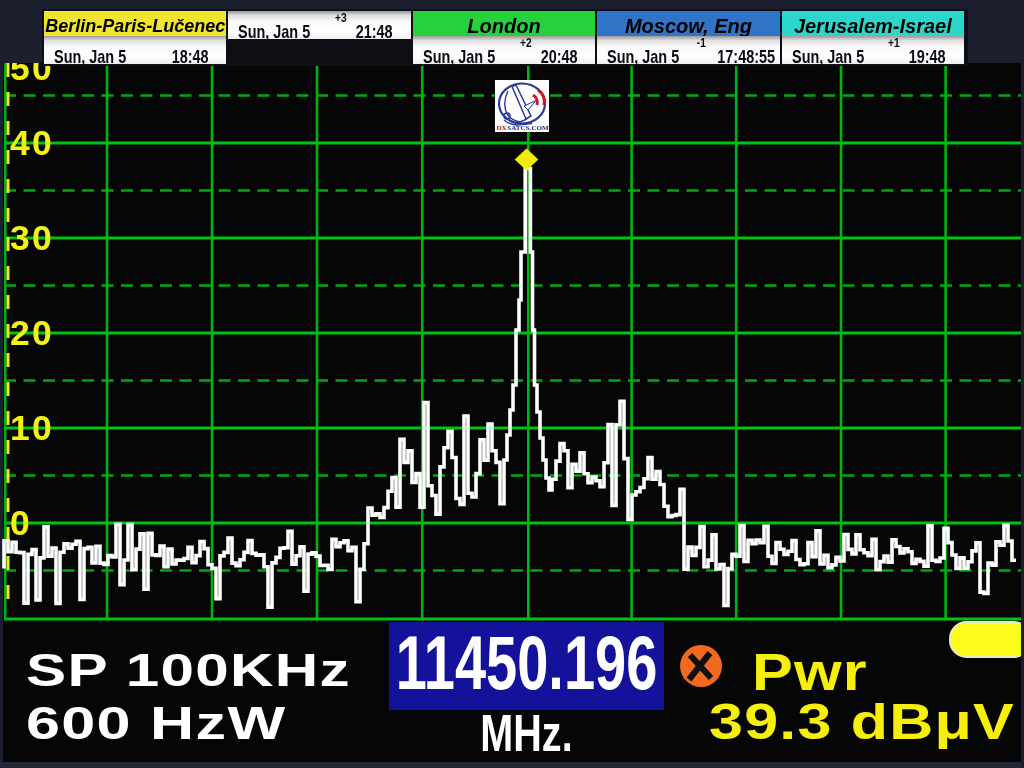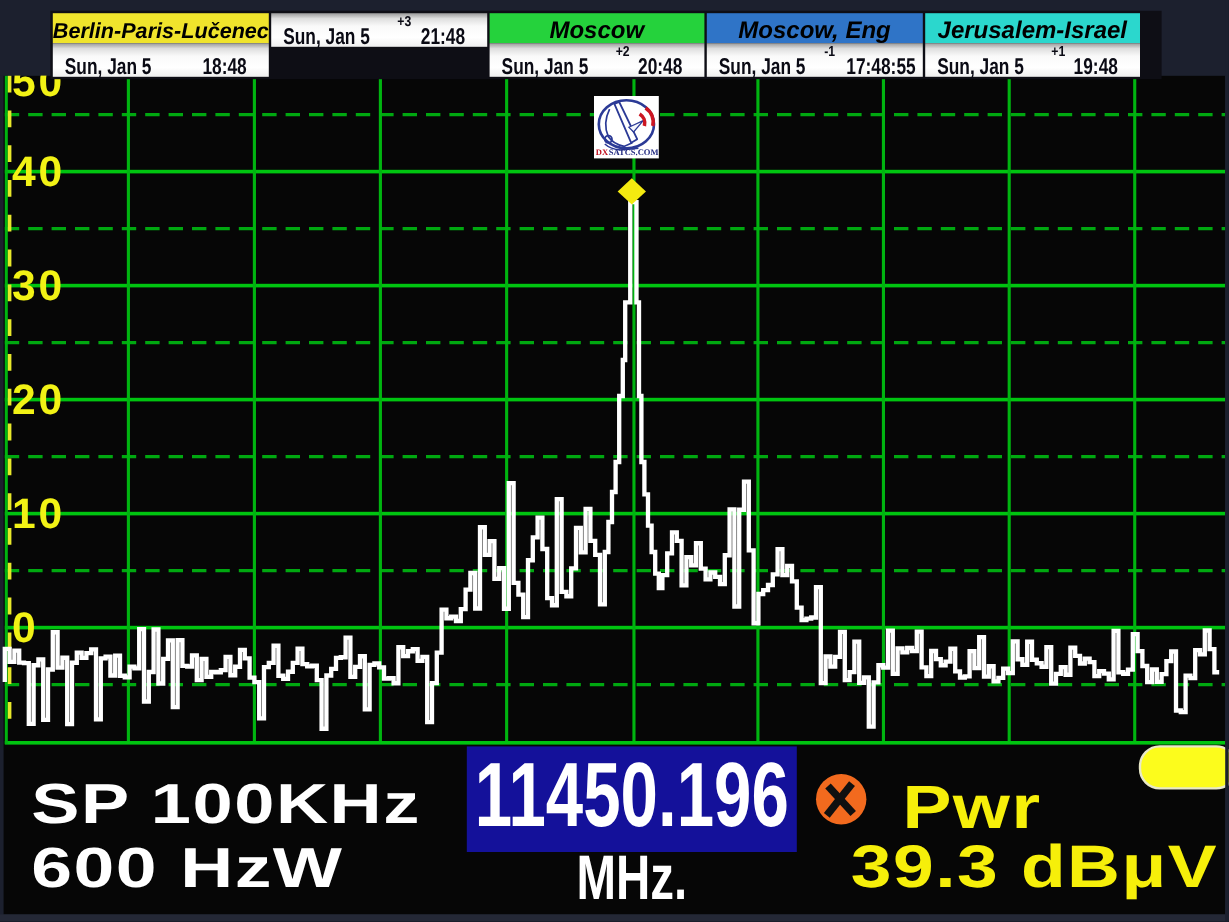--- a/index.html
+++ b/index.html
@@ -1,20 +1,20 @@
 <!DOCTYPE html>
 <html><head><meta charset="utf-8">
 <style>
 html,body{margin:0;padding:0;width:1024px;height:768px;overflow:hidden;background:#1c202e;font-family:"Liberation Sans",sans-serif;}
 #stage{position:absolute;left:0;top:0;width:1024px;height:768px;}
 .abs{position:absolute;}
 
 #clocks{position:absolute;left:42px;top:9px;width:926px;height:57px;background:#0e0e15;border:0;display:flex;z-index:30;}
 .panel{width:183px;margin:2px 0 2px 2px;display:flex;flex-direction:column;}
-.panel:last-child{margin-right:18px;}
+.panel:last-child{margin-right:4px;}
 .phead{height:25px;display:flex;align-items:center;justify-content:center;font-weight:bold;font-style:italic;font-size:20px;color:#000;white-space:nowrap;}
 .phead span{position:relative;top:2.5px;}
 .pbody{position:relative;height:28px;background:linear-gradient(#9a9a9a 0%,#dedede 16%,#f9f9f9 38%,#ffffff 72%,#efefef 100%);color:#0a0a14;font-weight:bold;text-align:right;}
 .pdate{position:absolute;left:10px;top:9.5px;font-size:19px;transform:scaleX(0.76);transform-origin:left center;white-space:nowrap;}
 .ptime{position:absolute;right:18px;top:9.5px;font-size:19px;transform:scaleX(0.76);transform-origin:right center;white-space:nowrap;}
 .poff{position:absolute;left:58%;top:0px;font-size:12px;transform:scaleX(0.85);}
 
 .bt{position:absolute;color:#fff;font-weight:bold;white-space:nowrap;z-index:20;}
 </style></head>
 <body>
@@ -105,21 +105,21 @@
       </div>
   <div class="panel">
     <div class="pbody">
           <span class="pdate">Sun, Jan 5</span>
           <span class="poff">+3</span>
           <span class="ptime">21:48</span>
         </div>
       </div>
   <div class="panel">
         <div class="phead" style="background:#25d23c">
-          <span>Moscow</span>
+          <span>London</span>
         </div>
     <div class="pbody">
           <span class="pdate">Sun, Jan 5</span>
           <span class="poff">+2</span>
           <span class="ptime">20:48</span>
         </div>
       </div>
   <div class="panel">
         <div class="phead" style="background:#2f74c7">
           <span>Moscow, Eng</span>

